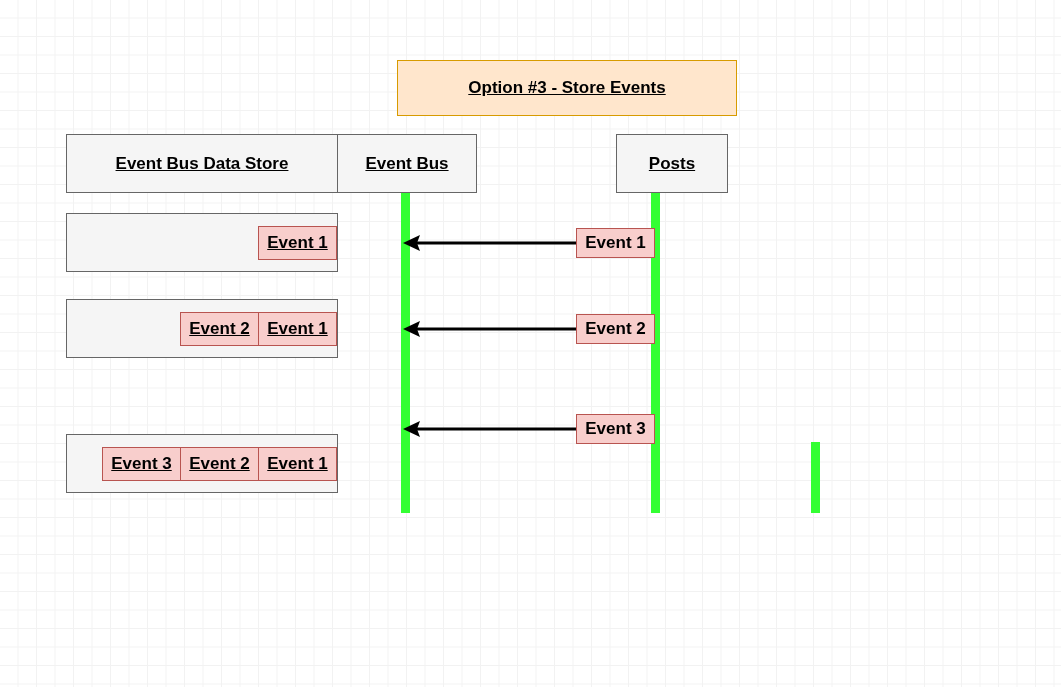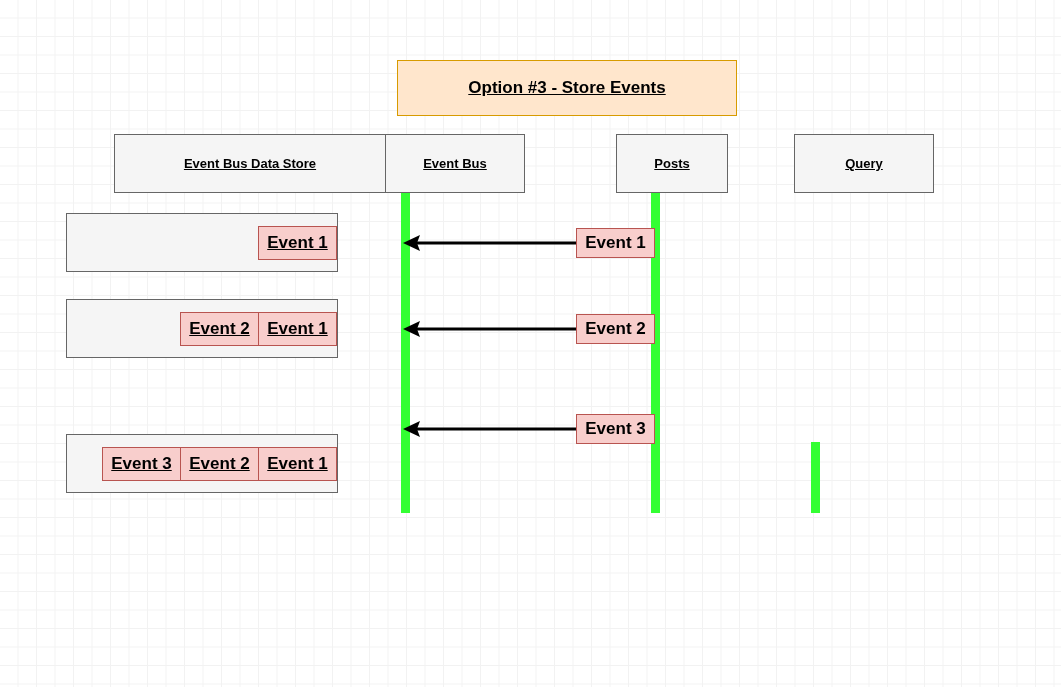--- a/index.html
+++ b/index.html
@@ -49,22 +49,21 @@
 
   .title-box {
     background-color: #ffe6cc;
     border: 1px solid #d79b00;
     font-size: 17px;
   }
 
   .header-box {
     background-color: #f5f5f5;
     border: 1px solid #666666;
-    font-size: 13px;
-    margin-left: 48px;
+    font-size: 17px;
   }
 
   .store-container {
     background-color: #f5f5f5;
     border: 1px solid #666666;
     display: flex;
     align-items: center;
     justify-content: flex-end;
     padding: 0;
   }
@@ -125,27 +124,24 @@
   </div>
 
   <div class="node header-box" style="left:66px; top:134px; width:272px; height:59px;">
     <span>Event Bus Data Store</span>
   </div>
 
   <div class="node header-box" style="left:337px; top:134px; width:140px; height:59px;">
     <span>Event Bus</span>
   </div>
 
-  <div class="node header-box" style="left:568px; top:134px; width:112px; height:59px;">
+  <div class="node header-box" style="left:616px; top:134px; width:112px; height:59px;">
     <span>Posts</span>
   </div>
 
-  <div class="node header-box" style="left:746px; top:134px; width:140px; height:59px;">
-    <span>Query</span>
-  </div>
 
   <div class="lifeline" style="left:401px; top:193px; width:9px; height:320px;"></div>
 
   <div class="lifeline" style="left:651px; top:193px; width:9px; height:320px;"></div>
 
   <div class="lifeline" style="left:811px; top:442px; width:9px; height:71px;"></div>
 
   <div class="node store-container" style="left:66px; top:213px; width:272px; height:59px;">
     <div class="event-chip">Event 1</div>
   </div>

